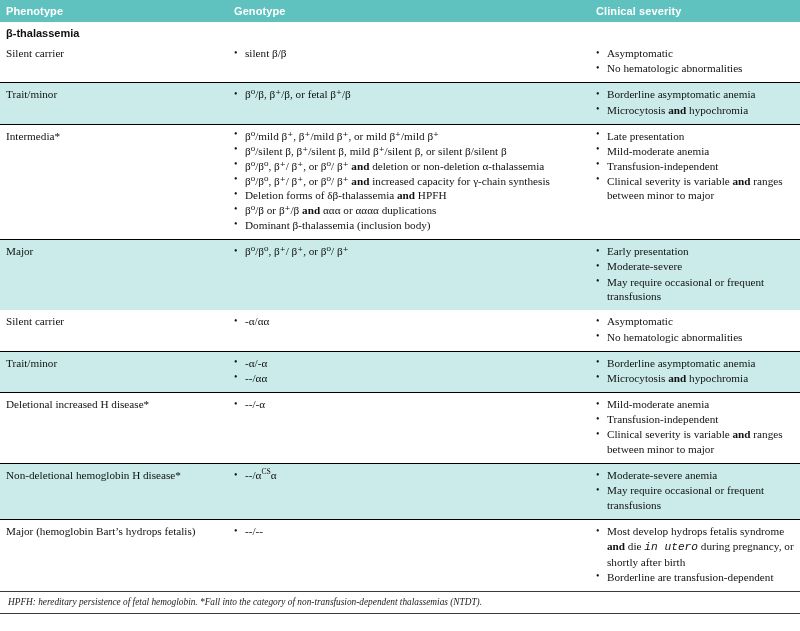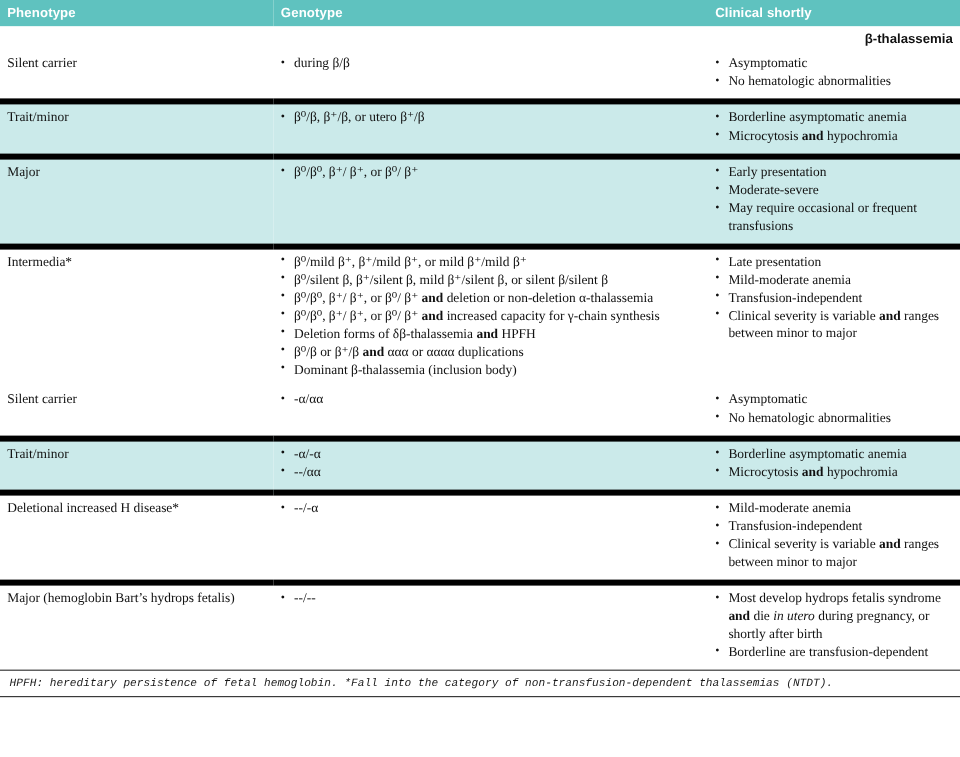--- a/index.html
+++ b/index.html
@@ -50,28 +50,27 @@
     border-top: 1px solid #3a3a3a;
     background: #ffffff;
     padding: 5px 6px 3px 6px;
     font-family: "Liberation Sans", "DejaVu Sans", sans-serif;
     font-weight: bold;
     font-size: 11px;
     vertical-align: top;
   }
   tr.section-row.first-section td {
     border-top: none;
-    text-align: right;
   }
 
   
   tr.data-row td {
     vertical-align: top;
     padding: 4px 6px 6px 6px;
-    border-top: 5px solid #000000;
+    border-top: 1px solid #000000;
   }
   tr.data-row.no-rule td {
     border-top: none;
     margin-top: 13px;
   }
   tr.data-row.shaded td {
     background: #cbeaea;
   }
 
   td.cell-phenotype { padding-left: 8px; }
@@ -103,33 +102,33 @@
     font-size: 10px;
   }
   ul.bullets.tight li { line-height: 1.29; }
 
   sup {
     font-size: 0.68em;
     vertical-align: super;
     line-height: 0;
   }
   b.emph { font-weight: bold; }
-  i.ital { font-style: italic; }
+  i.ital { font-style: italic; font-family: Liberation Mono, monospace; }
 
   
   .footnote-wrap {
     width: 800px;
     box-sizing: border-box;
     border-top: 1px solid #3a3a3a;
     border-bottom: 1px solid #3a3a3a;
     padding: 5px 6px 5px 8px;
     background: #ffffff;
   }
   .footnote-text {
-    font-family: Liberation Mono, monospace;
+    font-family: Liberation Serif, serif;
     font-style: italic;
     font-size: 9.3px;
     color: #1a1a1a;
     line-height: 1.2;
   }
 </style>
 </head>
 <body>
 
 <div id="table-root">
@@ -137,73 +136,56 @@
   <table class="thal-table">
     <colgroup>
       <col class="c-phenotype">
       <col class="c-genotype">
       <col class="c-severity">
     </colgroup>
     <thead>
       <tr>
         <th>Phenotype</th>
         <th>Genotype</th>
-        <th>Clinical shortly</th>
+        <th>Clinical severity</th>
       </tr>
     </thead>
     <tbody id="table-body">
         <tr class="section-row first-section">
           <td colspan="3">β-thalassemia</td>
         </tr>
         <tr class="data-row no-rule">
           <td class="cell-phenotype">
             <span class="phenotype-label">Silent carrier</span>
           </td>
           <td class="cell-genotype">
             <ul class="bullets">
-              <li>during β/β</li>
+              <li>silent β/β</li>
             </ul>
           </td>
           <td class="cell-severity">
             <ul class="bullets">
               <li>Asymptomatic</li>
               <li>No hematologic abnormalities</li>
             </ul>
           </td>
         </tr>
         <tr class="data-row shaded">
           <td class="cell-phenotype">
             <span class="phenotype-label">Trait/minor</span>
           </td>
           <td class="cell-genotype">
             <ul class="bullets">
-              <li>β⁰/β, β⁺/β, or utero β⁺/β</li>
+              <li>β⁰/β, β⁺/β, or fetal β⁺/β</li>
             </ul>
           </td>
           <td class="cell-severity">
             <ul class="bullets">
               <li>Borderline asymptomatic anemia</li>
               <li>Microcytosis <b class="emph">and</b> hypochromia</li>
-            </ul>
-          </td>
-        </tr>
-        <tr class="data-row shaded">
-          <td class="cell-phenotype">
-            <span class="phenotype-label">Major</span>
-          </td>
-          <td class="cell-genotype">
-            <ul class="bullets">
-              <li>β⁰/β⁰, β⁺/ β⁺, or β⁰/ β⁺</li>
-            </ul>
-          </td>
-          <td class="cell-severity">
-            <ul class="bullets">
-              <li>Early presentation</li>
-              <li>Moderate-severe</li>
-              <li>May require occasional or frequent transfusions</li>
             </ul>
           </td>
         </tr>
         <tr class="data-row">
           <td class="cell-phenotype">
             <span class="phenotype-label">Intermedia*</span>
           </td>
           <td class="cell-genotype">
             <ul class="bullets tight">
               <li>β⁰/mild β⁺, β⁺/mild β⁺, or mild β⁺/mild β⁺</li>
@@ -217,20 +199,37 @@
           </td>
           <td class="cell-severity">
             <ul class="bullets tight">
               <li>Late presentation</li>
               <li>Mild-moderate anemia</li>
               <li>Transfusion-independent</li>
               <li>Clinical severity is variable <b class="emph">and</b> ranges between minor to major</li>
             </ul>
           </td>
         </tr>
+        <tr class="data-row shaded">
+          <td class="cell-phenotype">
+            <span class="phenotype-label">Major</span>
+          </td>
+          <td class="cell-genotype">
+            <ul class="bullets">
+              <li>β⁰/β⁰, β⁺/ β⁺, or β⁰/ β⁺</li>
+            </ul>
+          </td>
+          <td class="cell-severity">
+            <ul class="bullets">
+              <li>Early presentation</li>
+              <li>Moderate-severe</li>
+              <li>May require occasional or frequent transfusions</li>
+            </ul>
+          </td>
+        </tr>
         <tr class="data-row no-rule">
           <td class="cell-phenotype">
             <span class="phenotype-label">Silent carrier</span>
           </td>
           <td class="cell-genotype">
             <ul class="bullets">
               <li>-α/αα</li>
             </ul>
           </td>
           <td class="cell-severity">
@@ -267,20 +266,36 @@
             </ul>
           </td>
           <td class="cell-severity">
             <ul class="bullets">
               <li>Mild-moderate anemia</li>
               <li>Transfusion-independent</li>
               <li>Clinical severity is variable <b class="emph">and</b> ranges between minor to major</li>
             </ul>
           </td>
         </tr>
+        <tr class="data-row shaded">
+          <td class="cell-phenotype">
+            <span class="phenotype-label">Non-deletional hemoglobin H disease*</span>
+          </td>
+          <td class="cell-genotype">
+            <ul class="bullets">
+              <li>--/α<sup>CS</sup>α</li>
+            </ul>
+          </td>
+          <td class="cell-severity">
+            <ul class="bullets">
+              <li>Moderate-severe anemia</li>
+              <li>May require occasional or frequent transfusions</li>
+            </ul>
+          </td>
+        </tr>
         <tr class="data-row">
           <td class="cell-phenotype">
             <span class="phenotype-label">Major (hemoglobin Bart’s hydrops fetalis)</span>
           </td>
           <td class="cell-genotype">
             <ul class="bullets">
               <li>--/--</li>
             </ul>
           </td>
           <td class="cell-severity">

